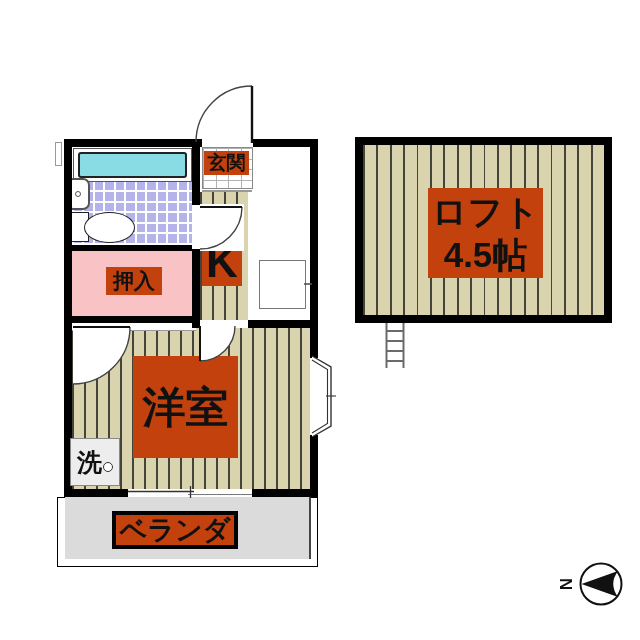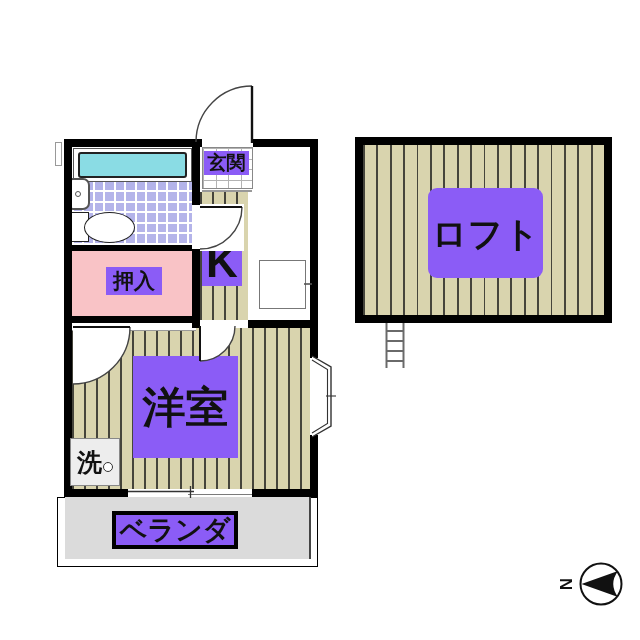--- a/index.html
+++ b/index.html
@@ -11,21 +11,21 @@
   .abs{position:absolute;box-sizing:border-box;}
   .w{position:absolute;background:var(--wall);}
   .stripes{background:repeating-linear-gradient(to right,#45443b 0 1.8px,transparent 1.8px 12px) var(--wood);}
   .stripes13{background:repeating-linear-gradient(to right,#45443b 0 1.8px,transparent 1.8px 13.4px) var(--wood);}
   .tilefloor{background-color:var(--tile);
     background-image:repeating-linear-gradient(to right,#fff 0 1.6px,transparent 1.6px 10.5px),
                      repeating-linear-gradient(to bottom,#fff 0 1.6px,transparent 1.6px 10.5px);}
   .genkan-grid{background:#fff;border:1px solid #888;
     background-image:repeating-linear-gradient(to right,#b3b3b3 0 1.2px,transparent 1.2px 12.6px),
                      repeating-linear-gradient(to bottom,#b3b3b3 0 1.2px,transparent 1.2px 10.6px);}
-  .lbl{display:flex;align-items:center;justify-content:center;background:#8b5cf6;font-weight:bold;}
+  .lbl{display:flex;align-items:center;justify-content:center;background:#c2410c;font-weight:bold;}
   svg.overlay{position:absolute;left:0;top:0;pointer-events:none;}
 </style>
 </head>
 <body>
 
 <div class="plan" style="--wood: #d9d4ae; --tile: #b4b4ea; --tub: #8adce4; --pink: #f9c3c6; --vgray: #dbdbdb; --wall: #000000;">
 
   <div class="abs" style="left:55px;top:142px;width:7px;height:24px;background:#fff;border:1px solid #999;"></div>
 
   <div class="abs tilefloor" style="left:72px;top:180px;width:120px;height:65px;"></div>
@@ -81,22 +81,23 @@
   </div>
 
   <div class="abs" style="left:57px;top:497px;width:261px;height:70px;background:#fff;border:1.5px solid #000;"></div>
   <div class="abs" style="left:65px;top:497px;width:246px;height:62px;background:var(--vgray);border-right:2px solid #444;"></div>
   <div class="abs lbl" style="left:112px;top:511px;width:126px;height:38px;font-size:27px;border:4px solid #000000;">
     <span>ベランダ</span>
   </div>
 
   <div class="abs" style="left:355px;top:137px;width:257px;height:186px;background:#000;"></div>
   <div class="abs stripes13" style="left:363px;top:145px;width:241px;height:170px;"></div>
-  <div class="abs lbl" style="left:428px;top:188px;width:115px;height:90px;font-size:35px;line-height:43px;flex-direction:column;border-radius:9px;">
+  <div class="abs lbl" style="left:428px;top:188px;width:115px;height:90px;font-size:35px;line-height:43px;flex-direction:column;">
     <span>ロフト</span>
+    <span>4.5帖</span>
   </div>
 
   <svg class="overlay" width="640" height="640" viewBox="0 0 640 640">
 
     <g>
       <path d="M252 86 A56 56 0 0 0 196 142" fill="none" stroke="#444" stroke-width="1.4"></path>
       <line x1="252" y1="86" x2="252" y2="143" stroke="#111" stroke-width="2.4"></line>
     </g>
 
     <g>

